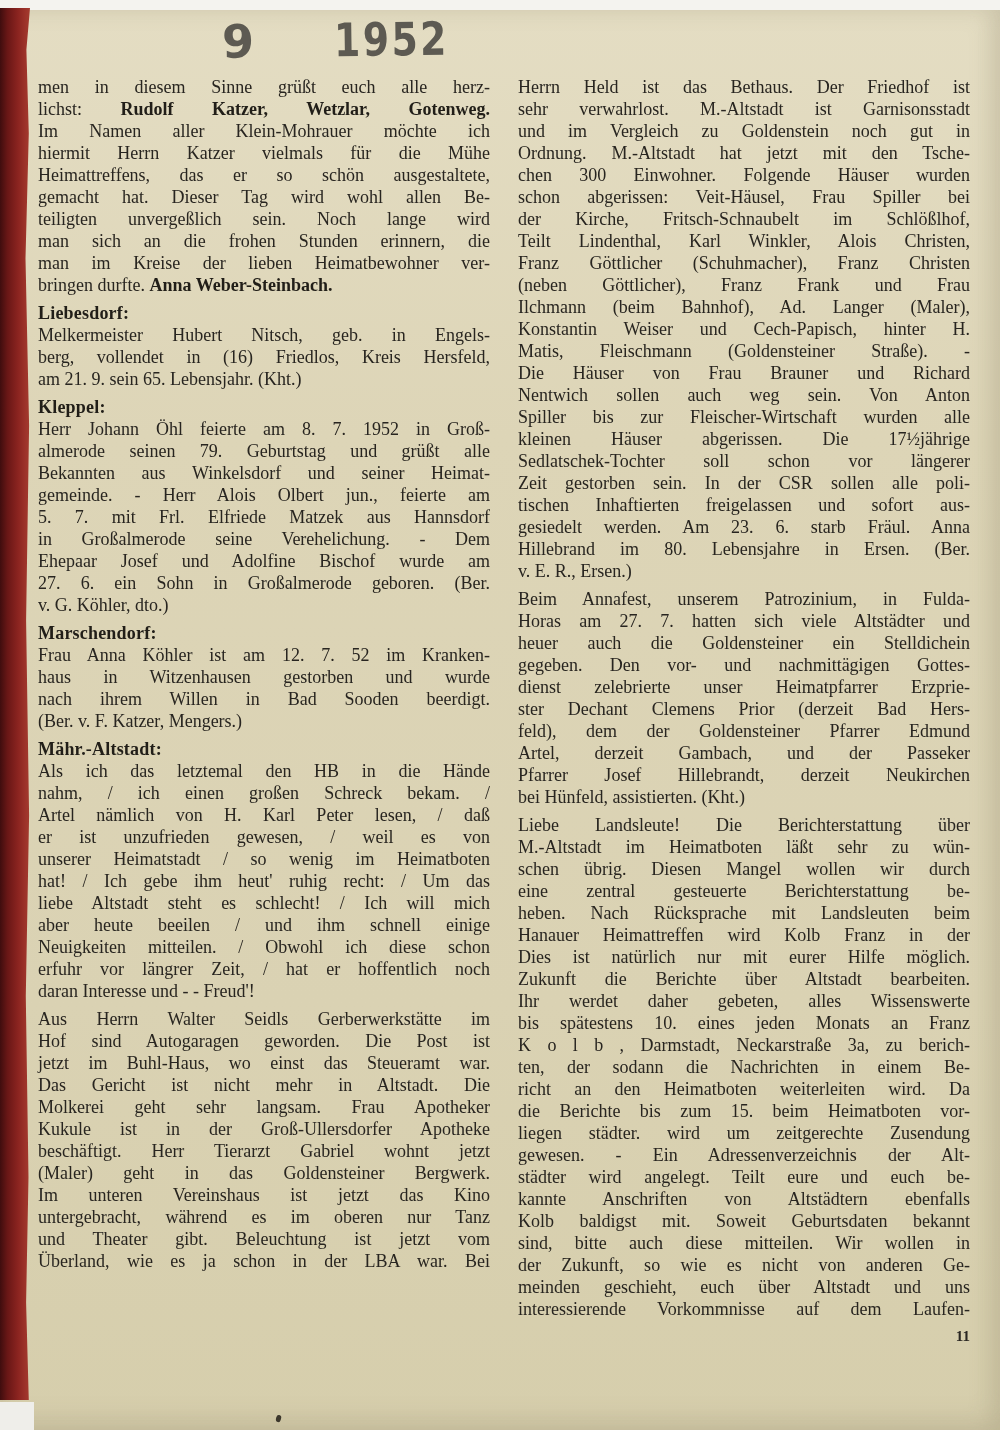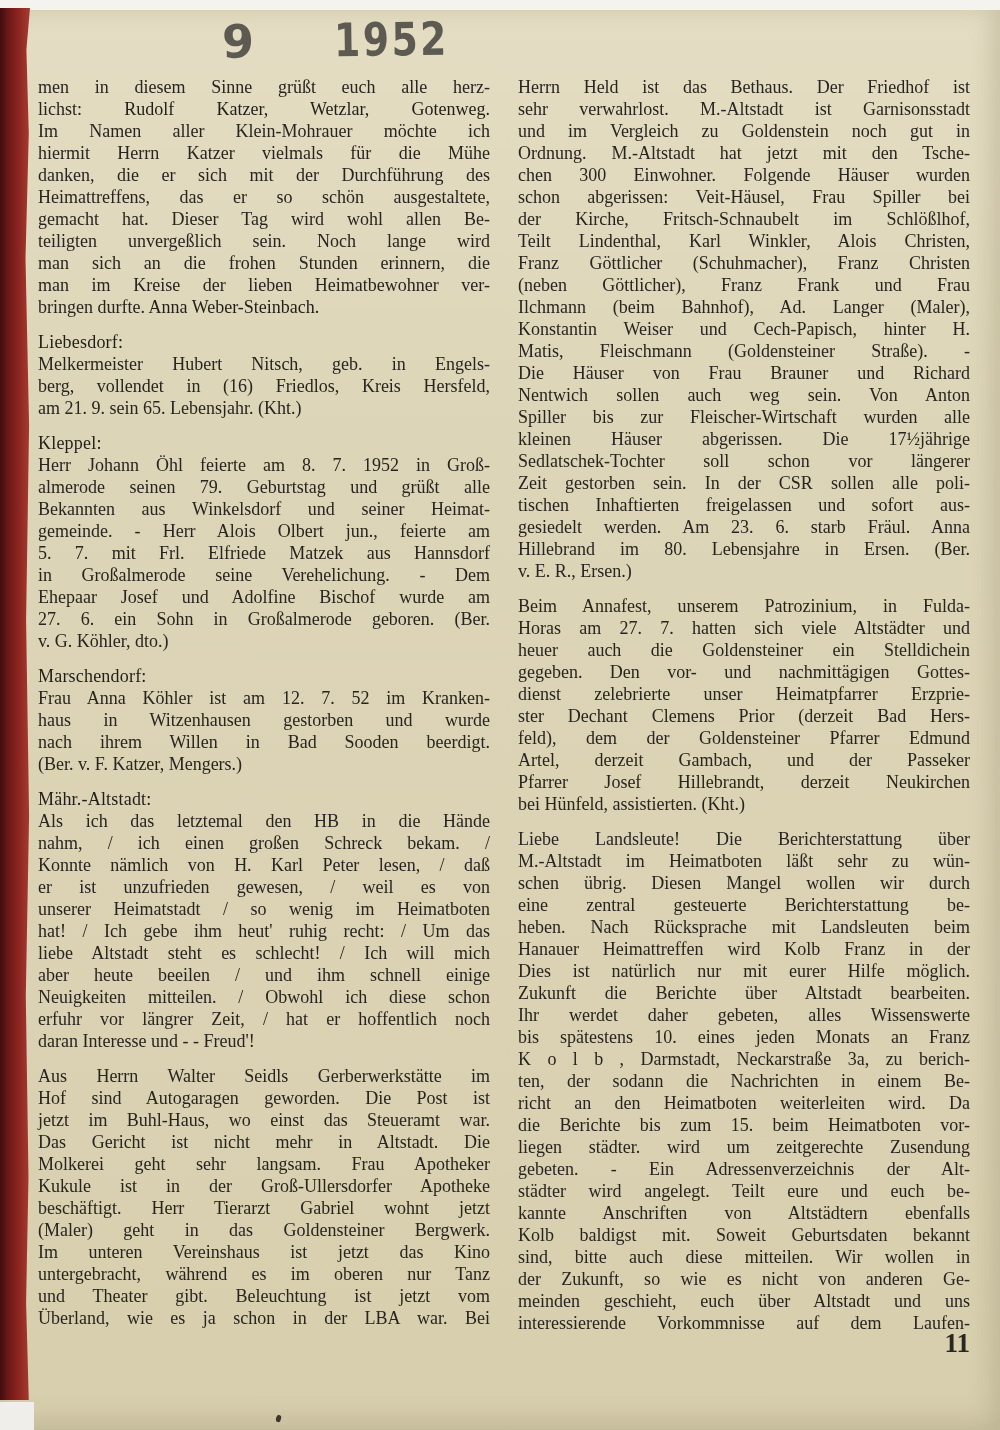--- a/index.html
+++ b/index.html
@@ -35,31 +35,31 @@
     font-weight: 700; font-size: 46px; line-height: 52px;
     color: #4b4943; opacity: .88;
     transform: rotate(-0.8deg);
   }
   .stamp .year { letter-spacing: 3px; transform: scaleX(.82); transform-origin: left center; }
   .columns {
     position: absolute; left: 38px; top: 66px; width: 932px;
     display: flex; gap: 28px; justify-content: flex-end;
   }
   .col { flex: 0 0 452px; width: 452px; }
-  .block + .block { margin-top: 13px; }
+  .block + .block { margin-top: 6px; }
   .line {
     font-size: 18px; line-height: 22px; color: #282520;
     text-align: justify;
   }
   .line.j { text-align-last: justify; }
-  .line .b, .heading { font-weight: 400; color: #211e18; }
+  .line .b, .heading { font-weight: 700; color: #211e18; }
   .heading { text-align: left; letter-spacing: .2px; }
   .page-number {
     position: absolute; top: 1318px; right: 30px;
-    font-size: 27px; font-weight: 700; color: #2a2722;
+    font-size: 15px; font-weight: 700; color: #2a2722;
   }
   .speck {
     position: absolute; left: 276px; top: 1405px; width: 5px; height: 7px;
     background: #3c372c; border-radius: 50% 50% 40% 60%;
     transform: rotate(18deg);
   }
 </style>
 </head>
 <body>
 
@@ -68,21 +68,20 @@
     <span>9</span>
     <span class="year">1952</span>
   </div>
   <div class="columns">
     <div class="col">
         <div class="block">
           <div class="line j">men in diesem Sinne grüßt euch alle herz-</div>
           <div class="line j"><span class="r">lichst: </span><span class="b">Rudolf Katzer, Wetzlar, Gotenweg.</span></div>
           <div class="line j">Im Namen aller Klein-Mohrauer möchte ich</div>
           <div class="line j">hiermit Herrn Katzer vielmals für die Mühe</div>
-          <div class="line j">danken, die er sich mit der Durchführung des</div>
           <div class="line j">Heimattreffens, das er so schön ausgestaltete,</div>
           <div class="line j">gemacht hat. Dieser Tag wird wohl allen Be-</div>
           <div class="line j">teiligten unvergeßlich sein. Noch lange wird</div>
           <div class="line j">man sich an die frohen Stunden erinnern, die</div>
           <div class="line j">man im Kreise der lieben Heimatbewohner ver-</div>
           <div class="line"><span class="r">bringen durfte. </span><span class="b">Anna Weber-Steinbach.</span></div>
         </div>
         <div class="block">
           <div class="line heading">Liebesdorf:</div>
           <div class="line j">Melkermeister Hubert Nitsch, geb. in Engels-</div>
@@ -105,21 +104,21 @@
           <div class="line heading">Marschendorf:</div>
           <div class="line j">Frau Anna Köhler ist am 12. 7. 52 im Kranken-</div>
           <div class="line j">haus in Witzenhausen gestorben und wurde</div>
           <div class="line j">nach ihrem Willen in Bad Sooden beerdigt.</div>
           <div class="line">(Ber. v. F. Katzer, Mengers.)</div>
         </div>
         <div class="block">
           <div class="line heading">Mähr.-Altstadt:</div>
           <div class="line j">Als ich das letztemal den HB in die Hände</div>
           <div class="line j">nahm, / ich einen großen Schreck bekam. /</div>
-          <div class="line j">Konnte nämlich von H. Karl Peter lesen, / daß</div>
+          <div class="line j">Artel nämlich von H. Karl Peter lesen, / daß</div>
           <div class="line j">er ist unzufrieden gewesen, / weil es von</div>
           <div class="line j">unserer Heimatstadt / so wenig im Heimatboten</div>
           <div class="line j">hat! / Ich gebe ihm heut' ruhig recht: / Um das</div>
           <div class="line j">liebe Altstadt steht es schlecht! / Ich will mich</div>
           <div class="line j">aber heute beeilen / und ihm schnell einige</div>
           <div class="line j">Neuigkeiten mitteilen. / Obwohl ich diese schon</div>
           <div class="line j">erfuhr vor längrer Zeit, / hat er hoffentlich noch</div>
           <div class="line">daran Interesse und - - Freud'!</div>
         </div>
         <div class="block">
@@ -184,21 +183,21 @@
           <div class="line j">Hanauer Heimattreffen wird Kolb Franz in der</div>
           <div class="line j">Dies ist natürlich nur mit eurer Hilfe möglich.</div>
           <div class="line j">Zukunft die Berichte über Altstadt bearbeiten.</div>
           <div class="line j">Ihr werdet daher gebeten, alles Wissenswerte</div>
           <div class="line j">bis spätestens 10. eines jeden Monats an Franz</div>
           <div class="line j">K o l b , Darmstadt, Neckarstraße 3a, zu berich-</div>
           <div class="line j">ten, der sodann die Nachrichten in einem Be-</div>
           <div class="line j">richt an den Heimatboten weiterleiten wird. Da</div>
           <div class="line j">die Berichte bis zum 15. beim Heimatboten vor-</div>
           <div class="line j">liegen städter. wird um zeitgerechte Zusendung</div>
-          <div class="line j">gebeten. - Ein Adressenverzeichnis der Alt-</div>
+          <div class="line j">gewesen. - Ein Adressenverzeichnis der Alt-</div>
           <div class="line j">städter wird angelegt. Teilt eure und euch be-</div>
           <div class="line j">kannte Anschriften von Altstädtern ebenfalls</div>
           <div class="line j">Kolb baldigst mit. Soweit Geburtsdaten bekannt</div>
           <div class="line j">sind, bitte auch diese mitteilen. Wir wollen in</div>
           <div class="line j">der Zukunft, so wie es nicht von anderen Ge-</div>
           <div class="line j">meinden geschieht, euch über Altstadt und uns</div>
           <div class="line j">interessierende Vorkommnisse auf dem Laufen-</div>
         </div>
       </div>
   </div>

